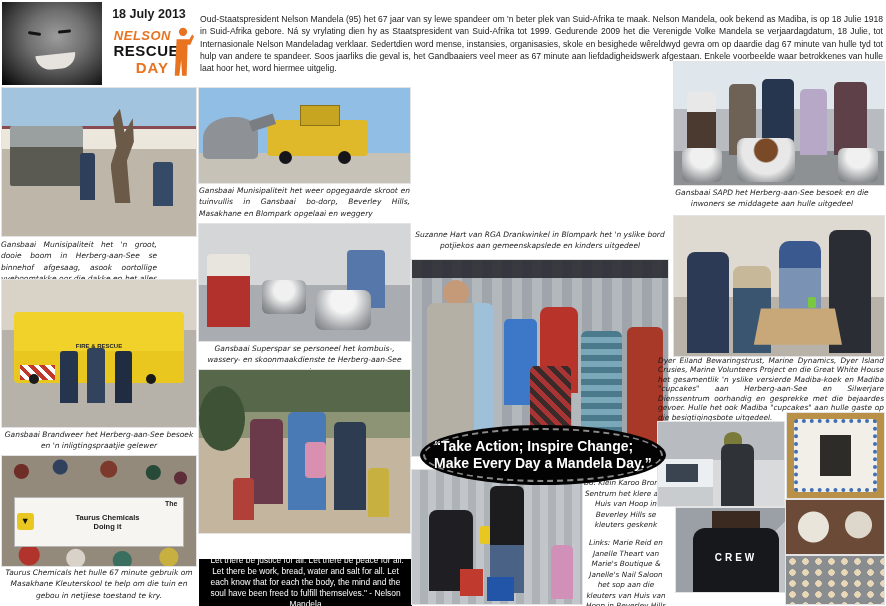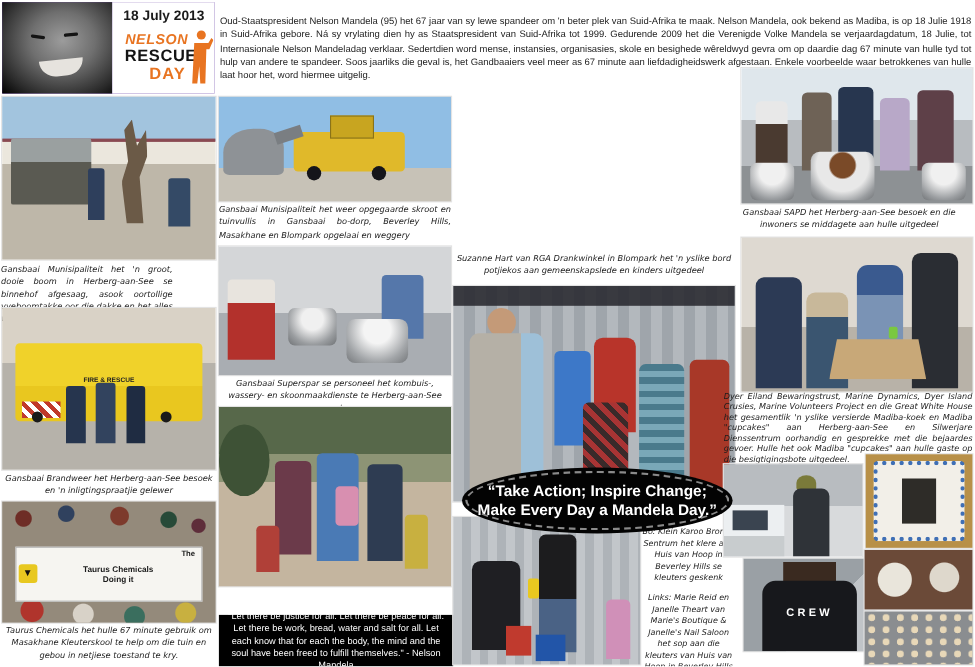--- a/index.html
+++ b/index.html
@@ -24,21 +24,21 @@
   .nm2{position:absolute;right:16px;top:40px;font-size:15px;font-weight:bold;color:#141414;letter-spacing:.5px;}
   .nm3{position:absolute;right:26px;top:57px;font-size:15px;font-weight:bold;color:#e87421;letter-spacing:1px;}
   .intro{position:absolute;left:200px;top:1px;width:683px;height:84px;font-size:8.6px;
          line-height:12.3px;text-align:justify;color:#222;margin-top:12px;}
   
   .quote-box{position:absolute;left:199px;top:559px;width:213px;height:47px;background:#000;
      color:#fff;font-size:8.4px;line-height:1.32;text-align:center;display:flex;align-items:center;
      padding:1px 3px;box-sizing:border-box;}
   .oval{position:absolute;left:420px;top:425px;width:246px;height:60px;background:#030303;
      border-radius:50%;outline:2px dashed #8a8a8a;outline-offset:-5px;z-index:6;
-     display:flex;align-items:center;justify-content:center;text-align:center;
+     display:flex;align-items:center;justify-content:center;
      color:#fff;font-weight:bold;font-size:14px;line-height:1.25;padding:0 14px;box-sizing:border-box;}
   
   .smirnoff{position:absolute;left:2%;top:6%;width:66%;height:24%;background:#b01f24;
      border:1px solid #d8a830;border-radius:5px;color:#fff;text-align:center;}
   .smf1{font-size:9.5px;font-weight:bold;letter-spacing:1.5px;margin-top:4px;}
   .smf2{font-size:5.8px;letter-spacing:1px;}
   .truckplate{position:absolute;left:24%;top:44%;width:52%;text-align:center;
      font-size:6px;font-weight:bold;color:#222;}
   .banner{position:absolute;left:6%;top:37%;width:88%;height:46%;background:#f6f5f1;
      border:1px solid #b5b5b5;display:flex;align-items:center;padding:2px;box-sizing:border-box;}

